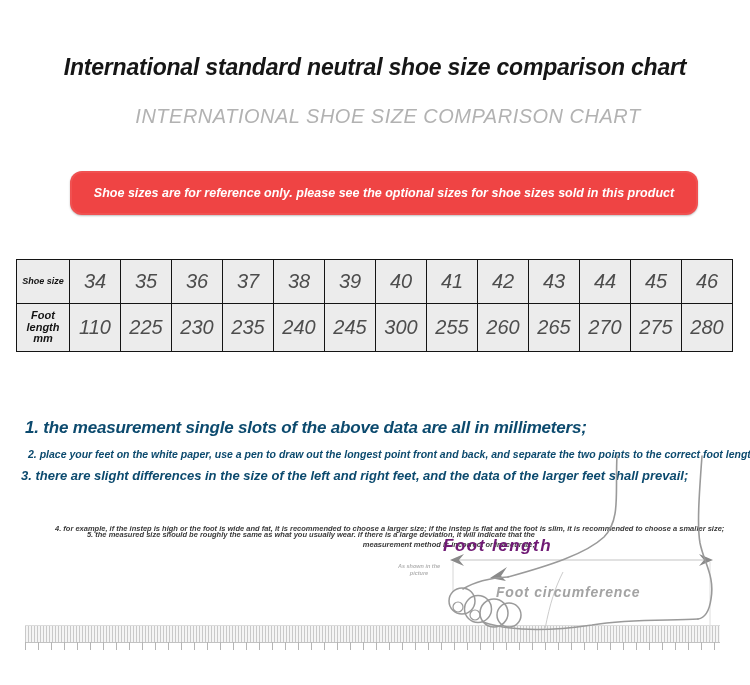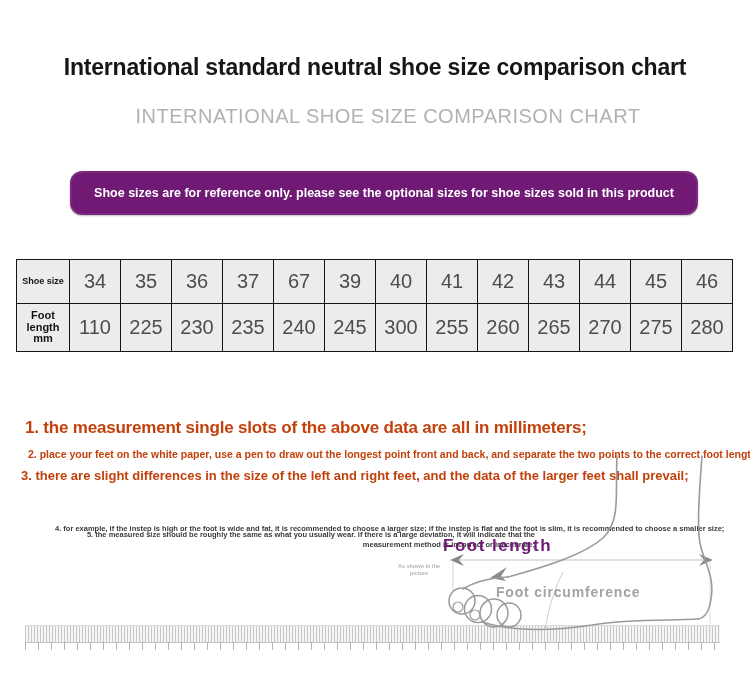--- a/index.html
+++ b/index.html
@@ -1,47 +1,48 @@
 <!DOCTYPE html>
 <html><head>
 <meta charset="utf-8">
 <style>
   html,body{margin:0;padding:0;background:#fff;}
   .stage{
     position:relative;width:750px;height:685px;background:#ffffff;overflow:hidden;
     font-family:"Liberation Sans","DejaVu Sans",sans-serif;
+    font-style:italic;
   }
   .page-title{
     position:absolute;top:54px;left:0;width:750px;text-align:center;
     font-size:23px;font-weight:700;color:#161616;letter-spacing:-0.2px;margin:0;
   }
   .page-subtitle{
     position:absolute;top:105px;left:0;width:750px;text-align:center;
     font-size:20px;font-weight:400;color:#b2b2b2;letter-spacing:0.5px;padding-left:13px;
   }
   .banner{
     position:absolute;left:70px;top:171px;width:628px;height:44px;
-    background:#701a75;border-radius:12px;display:flex;align-items:center;justify-content:center;
+    background:#ef4444;border-radius:12px;display:flex;align-items:center;justify-content:center;
     box-shadow:inset 0 0 0 2px rgba(255,255,255,0.07), 0 1px 2px rgba(0,0,0,0.25);
   }
   .banner span{color:#ffffff;font-size:12.5px;font-weight:700;text-align:center;padding:0 18px;line-height:1.15;}
   table.size-table{
     position:absolute;left:16px;top:259px;width:717px;border-collapse:collapse;table-layout:fixed;
   }
   table.size-table th,table.size-table td{
     border:1.6px solid #141414;background:#ececec;text-align:center;vertical-align:middle;padding:0;margin-left:28px;
   }
   table.size-table col.hdr{width:53px;}
   tr.r1{height:44px;}
   tr.r2{height:48px;}
   th.row-hdr{font-weight:700;color:#141414;text-align:left;padding-left:4px;line-height:1.05;}
   th.shoe-hdr{font-size:9px;}
   th.foot-hdr{font-size:11px;}
   td.num{font-size:20px;color:#4d4d4d;font-weight:400;}
-  .note{position:absolute;color:#c2410c;white-space:nowrap;}
+  .note{position:absolute;color:#0c4a6e;white-space:nowrap;}
   .note1{left:25px;top:418px;font-size:17px;font-weight:800;letter-spacing:-0.2px;}
   .note2{left:28px;top:448px;font-size:10.5px;font-weight:700;}
   .note3{left:21px;top:468px;font-size:13px;font-weight:700;}
   .note4{left:55px;top:524px;font-size:7.5px;font-weight:600;color:#3a3a3a;}
   .note5{left:57px;top:530px;font-size:7.5px;font-weight:600;color:#3a3a3a;
          width:478px;white-space:normal;text-align:right;line-height:1.35;}
   .ruler-band{
     position:absolute;left:25px;top:625px;width:695px;height:16px;
     background:repeating-linear-gradient(90deg,#c9c9c9 0px,#c9c9c9 1px,#f5f5f5 1px,#f5f5f5 3px);
     border-top:1px solid #dcdcdc;border-bottom:1px solid #c2c2c2;
@@ -85,21 +86,21 @@
         <col>
         <col>
       </colgroup>
     <tbody>
         <tr class="r1">
       <th class="row-hdr shoe-hdr">Shoe size</th>
       <td class="num">34</td>
       <td class="num">35</td>
       <td class="num">36</td>
       <td class="num">37</td>
-      <td class="num">67</td>
+      <td class="num">38</td>
       <td class="num">39</td>
       <td class="num">40</td>
       <td class="num">41</td>
       <td class="num">42</td>
       <td class="num">43</td>
       <td class="num">44</td>
       <td class="num">45</td>
       <td class="num">46</td>
     </tr>
     <tr class="r2">

